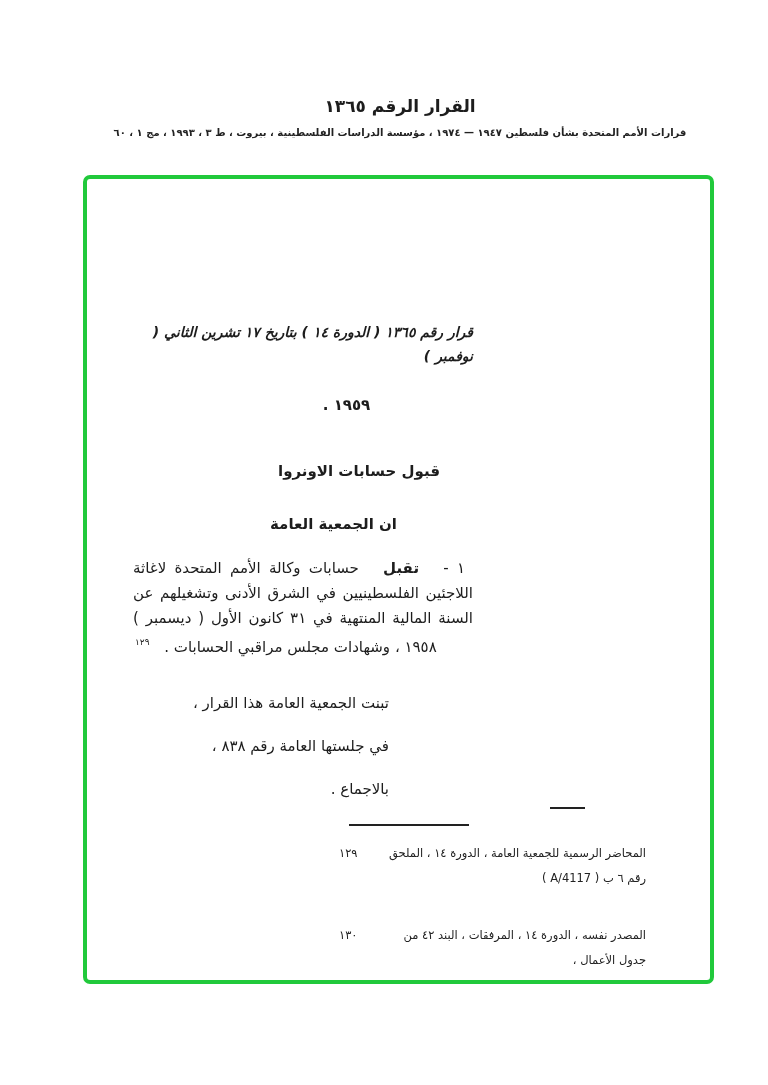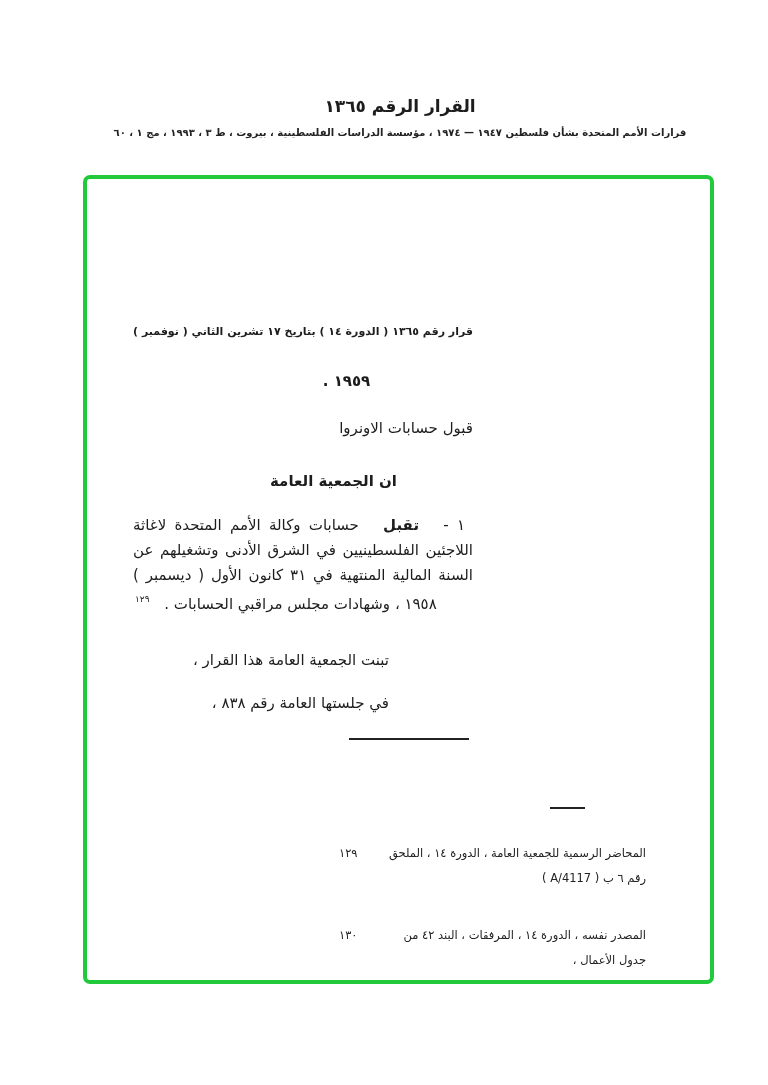--- a/index.html
+++ b/index.html
@@ -17,23 +17,23 @@
     text-align:center; font-size:10px; font-weight:700; direction:rtl; color:#222;
   }
   .frame {
     position:absolute; left:67px; top:159px; width:631px; height:809px;
     border:4px solid #21c93b; border-radius:7px; background:#ffffff;
   }
   .column {
     position:absolute; left:30px; top:125px; width:372px;
     direction:rtl; font-size:15px; line-height:24px; text-align:right;
   }
-  .res-title-1 { font-weight:700; font-size:11px; }
+  .res-title-1 { font-weight:700; font-size:14px;font-style:italic; }
   .res-title-2 { font-weight:700; font-size:15px; text-align:center; padding-left:95px; margin-top:9px; }
-  .res-subtitle { font-weight:400; margin-top:7px; text-align:right; padding-left:120px; }
+  .res-subtitle { font-weight:700; margin-top:26px; text-align:center; padding-left:120px; }
   .res-opening  { font-weight:700; margin-top:13px; padding-right:84px; }
   .para { margin-top:4px; text-align:justify; text-align-last:left; line-height:25px; }
   .para b { font-weight:700; }
   sup.marker { font-size:9px; position:relative; top:-1px; padding:0 2px; }
   .adoption { margin-top:6px; padding-right:84px; line-height:27px; }
   .sig-rule { width:120px; border-top:2px solid #222; margin:5px 12px 0 auto; }
   .fn-rule { position:absolute; left:463px; top:628px; width:35px; border-top:2px solid #222; }
   .footnotes {
     position:absolute; left:228px; top:638px; width:355px;
     direction:rtl; font-size:11.5px; line-height:25px; color:#222;
@@ -63,20 +63,21 @@
       <div class="res-subtitle">قبول حسابات الاونروا</div>
 
       <div class="res-opening">ان الجمعية العامة</div>
 
       <p class="para"><span>١ - </span><b>تقبل</b><span> حسابات وكالة الأمم المتحدة لاغاثة اللاجئين الفلسطينيين في الشرق الأدنى وتشغيلهم عن السنة المالية المنتهية في ٣١ كانون الأول ( ديسمبر ) ١٩٥٨ ، وشهادات مجلس مراقبي الحسابات . </span><sup class="marker">١٢٩</sup></p>
 
 
       <div class="adoption">
         <div>تبنت الجمعية العامة هذا القرار ،</div>
         <div>في جلستها العامة رقم ٨٣٨ ،</div>
+        <div>بالاجماع .</div>
       </div>
 
       <div class="sig-rule"></div>
 
     </div>
 
     <div class="fn-rule"></div>
 
     <div class="footnotes">
 

